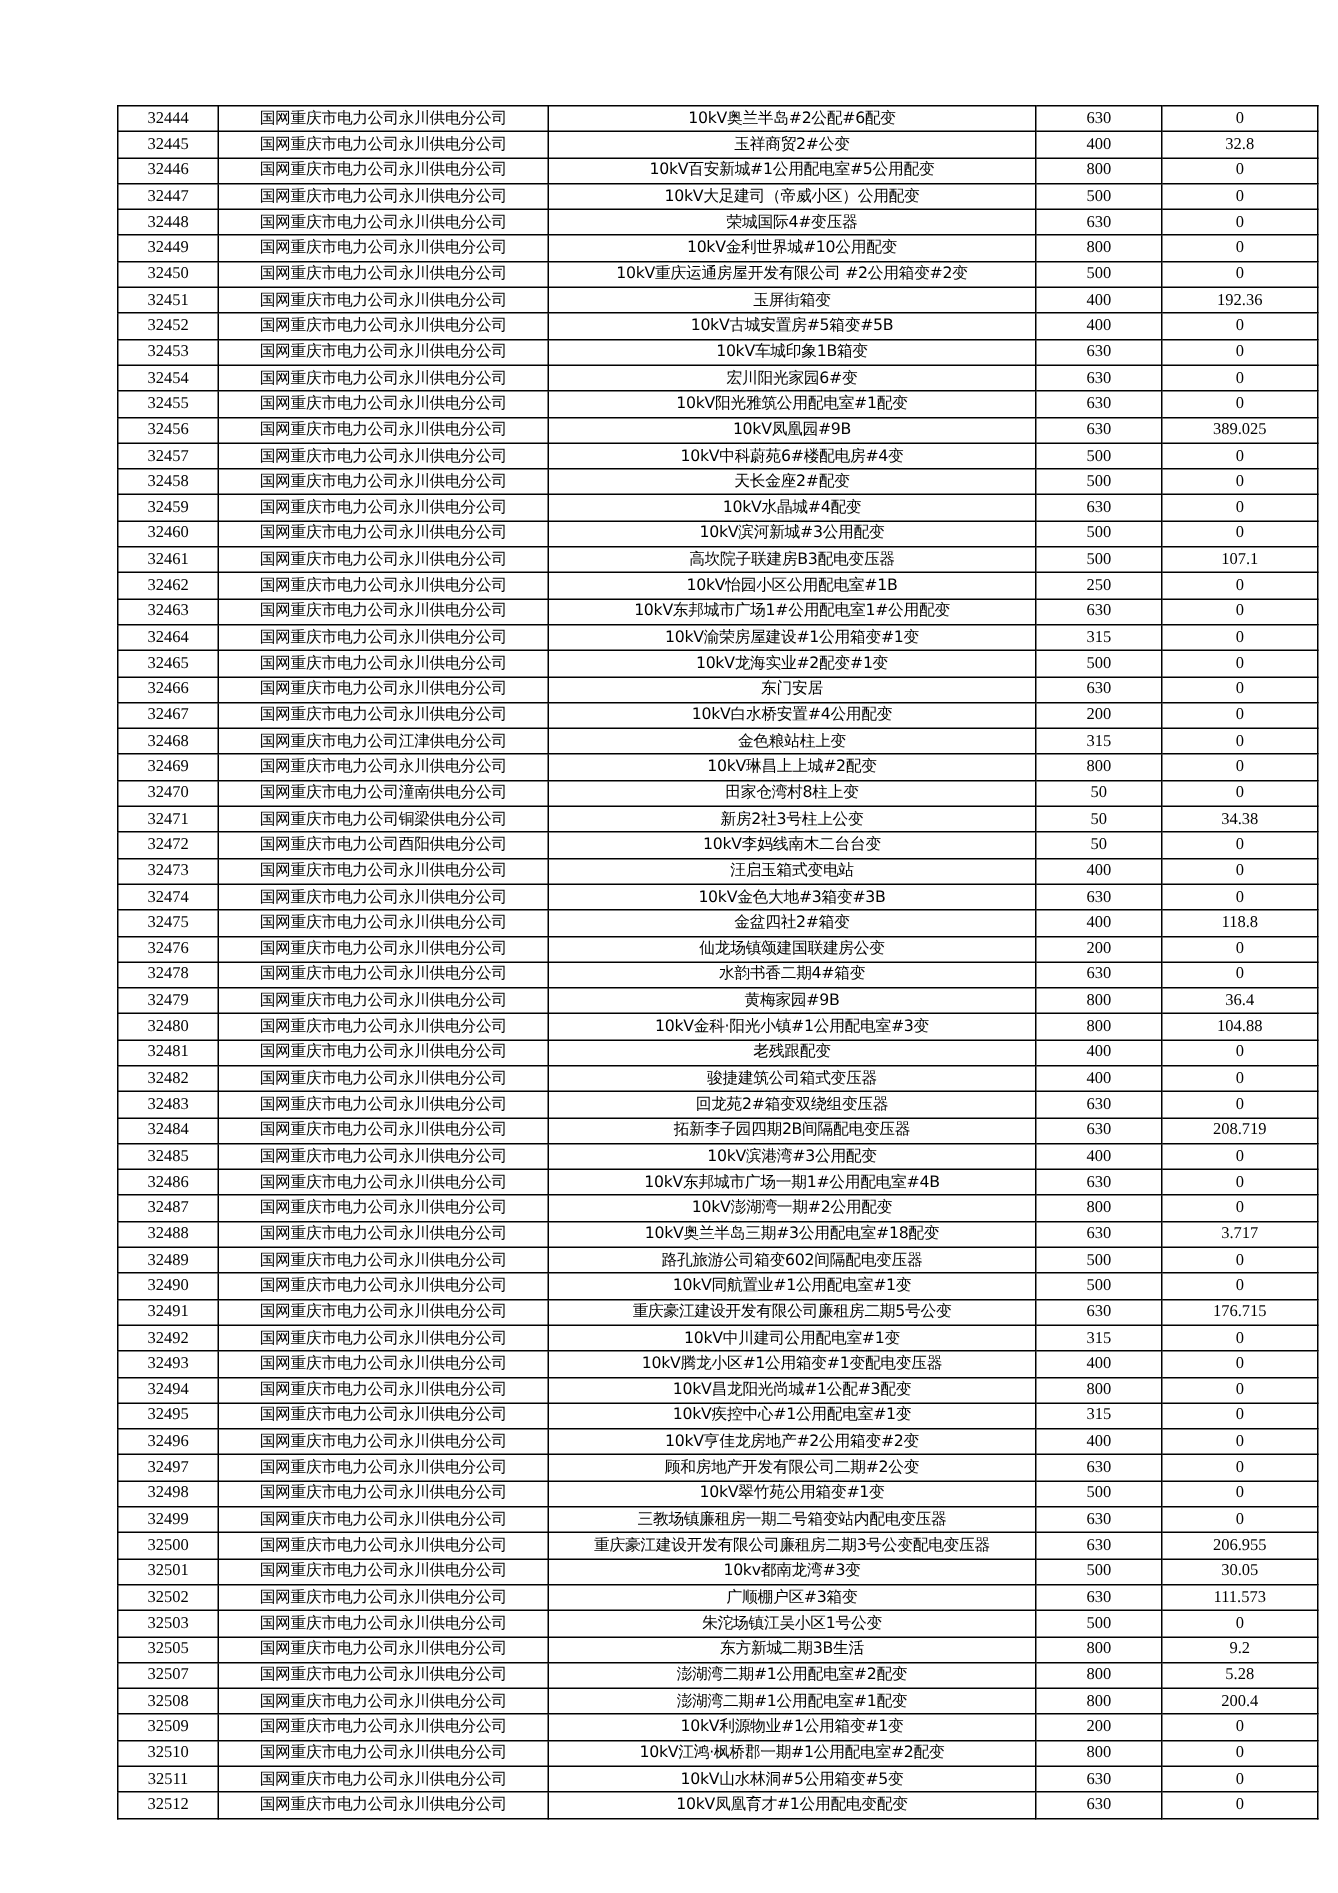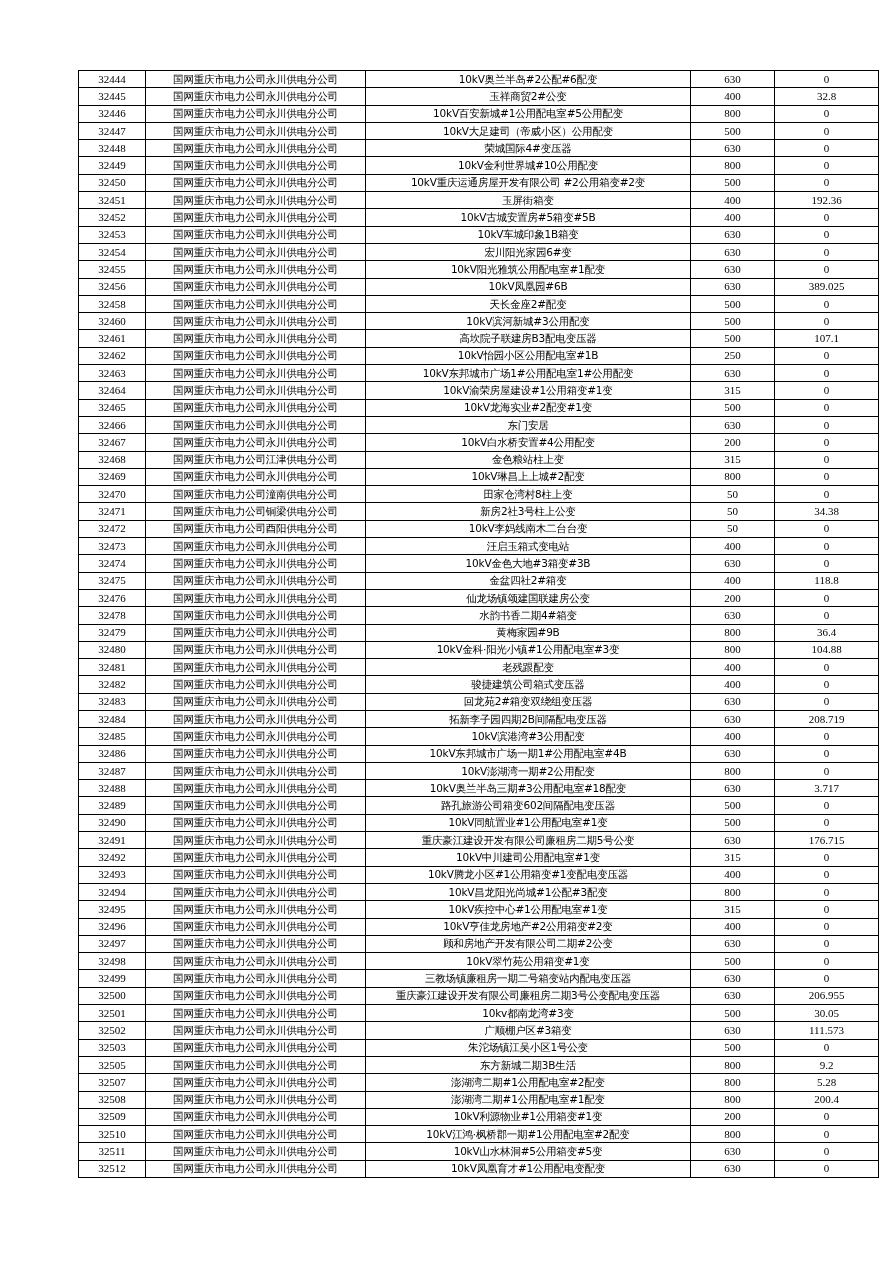--- a/index.html
+++ b/index.html
@@ -148,29 +148,43 @@
         <tr>
           <td class="c-id">32455</td>
           <td class="c-company">国网重庆市电力公司永川供电分公司</td>
           <td class="c-name">10kV阳光雅筑公用配电室#1配变</td>
           <td class="c-capacity">630</td>
           <td class="c-value">0</td>
         </tr>
         <tr>
           <td class="c-id">32456</td>
           <td class="c-company">国网重庆市电力公司永川供电分公司</td>
-          <td class="c-name">10kV凤凰园#6B</td>
+          <td class="c-name">10kV凤凰园#9B</td>
           <td class="c-capacity">630</td>
           <td class="c-value">389.025</td>
         </tr>
         <tr>
+          <td class="c-id">32457</td>
+          <td class="c-company">国网重庆市电力公司永川供电分公司</td>
+          <td class="c-name">10kV中科蔚苑6#楼配电房#4变</td>
+          <td class="c-capacity">500</td>
+          <td class="c-value">0</td>
+        </tr>
+        <tr>
           <td class="c-id">32458</td>
           <td class="c-company">国网重庆市电力公司永川供电分公司</td>
           <td class="c-name">天长金座2#配变</td>
           <td class="c-capacity">500</td>
+          <td class="c-value">0</td>
+        </tr>
+        <tr>
+          <td class="c-id">32459</td>
+          <td class="c-company">国网重庆市电力公司永川供电分公司</td>
+          <td class="c-name">10kV水晶城#4配变</td>
+          <td class="c-capacity">630</td>
           <td class="c-value">0</td>
         </tr>
         <tr>
           <td class="c-id">32460</td>
           <td class="c-company">国网重庆市电力公司永川供电分公司</td>
           <td class="c-name">10kV滨河新城#3公用配变</td>
           <td class="c-capacity">500</td>
           <td class="c-value">0</td>
         </tr>
         <tr>

